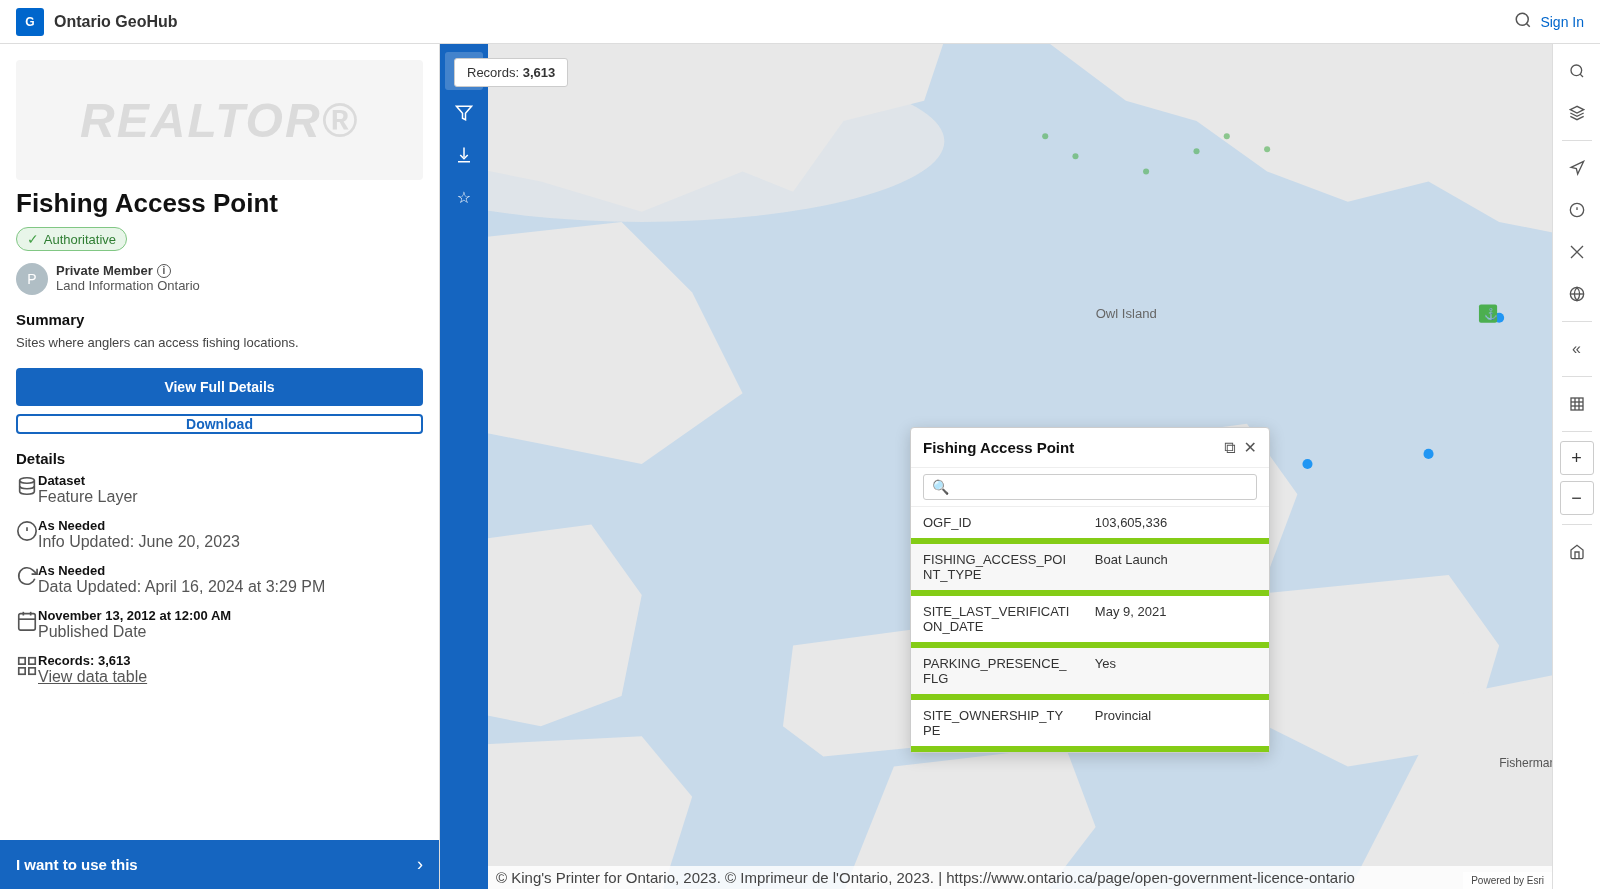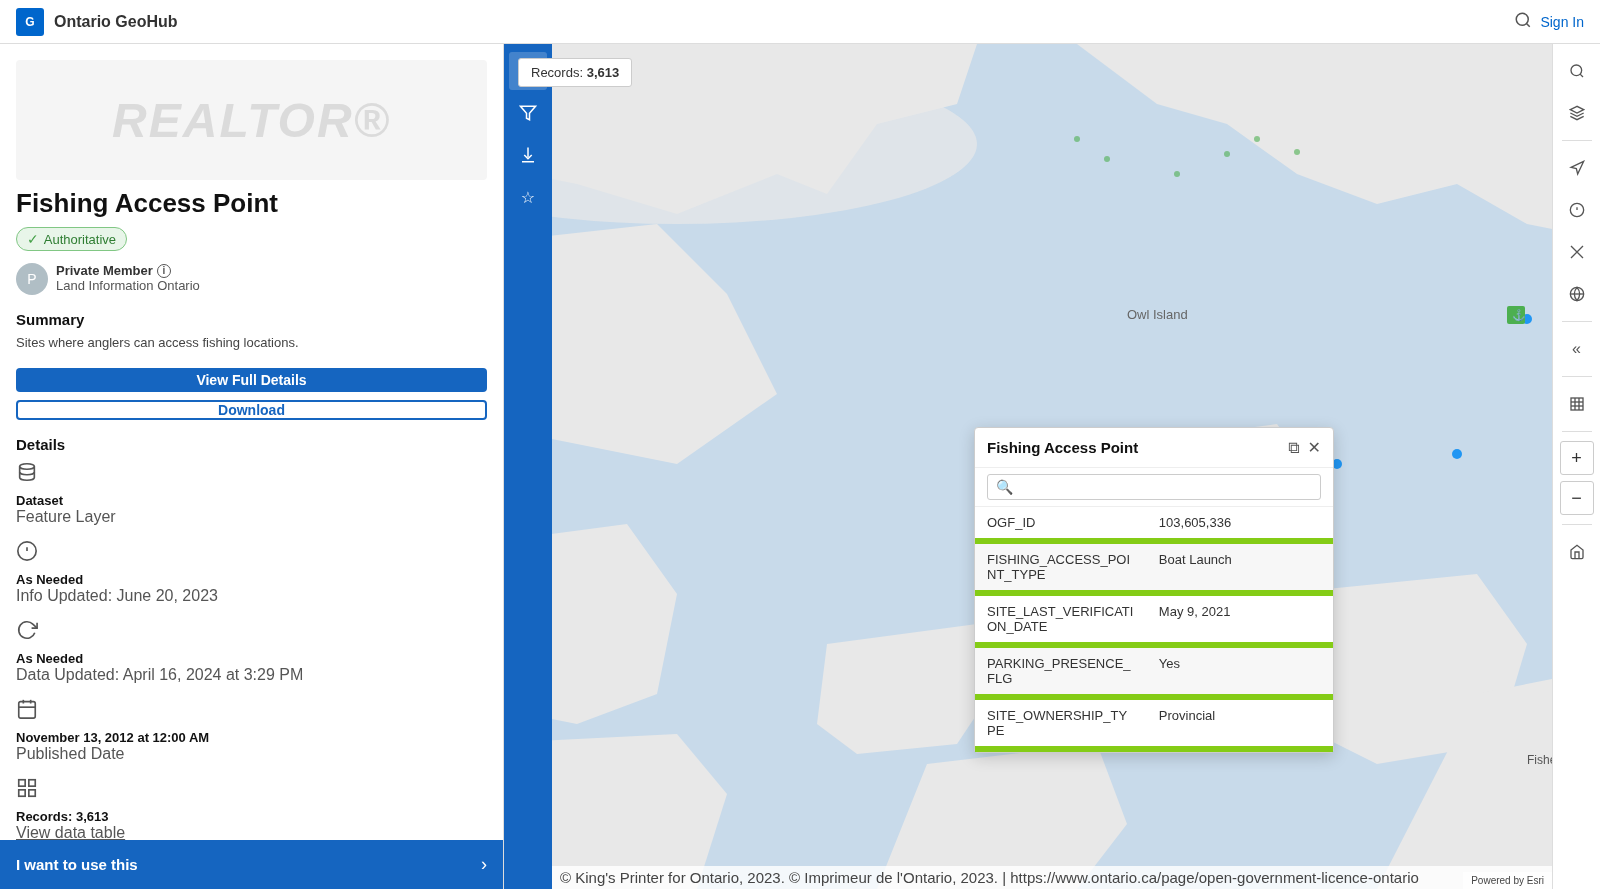--- a/index.html
+++ b/index.html
@@ -19,21 +19,21 @@
     .header-title { font-size: 16px; font-weight: 600; color: #333; }
     .header-right { display: flex; align-items: center; gap: 8px; }
     .header-search { cursor: pointer; color: #555; }
     .header-signin { font-size: 14px; color: #0066cc; cursor: pointer; }
 
     
     .main { display: flex; flex: 1; overflow: hidden; }
 
     
     .sidebar {
-      width: 504px; flex-shrink: 0; border-right: 1px solid #ddd;
+      width: 440px; flex-shrink: 0; border-right: 1px solid #ddd;
       overflow-y: auto; background: #fff; position: relative;
     }
     .sidebar-content { padding: 16px; }
 
     
     .watermark-area {
       position: relative; height: 120px; margin-bottom: 8px;
       background: #f5f5f5; overflow: hidden; border-radius: 4px;
     }
     .watermark-text {
@@ -56,32 +56,32 @@
     .member-info { font-size: 13px; }
     .member-label { font-weight: 600; color: #333; display: flex; align-items: center; gap: 4px; }
     .member-org { color: #555; }
     .info-icon { width: 14px; height: 14px; border-radius: 50%; border: 1.5px solid #555; display: inline-flex; align-items: center; justify-content: center; font-size: 10px; color: #555; }
 
     .summary-section { margin-bottom: 16px; }
     .section-title { font-size: 15px; font-weight: 700; color: #111; margin-bottom: 6px; }
     .summary-text { font-size: 13px; color: #444; line-height: 1.4; }
 
     .btn-primary {
-      display: block; width: 100%; padding: 4px; background: #1565c0; color: #fff;
+      display: block; width: 100%; padding: 11px; background: #1565c0; color: #fff;
       border: none; border-radius: 4px; font-size: 14px; font-weight: 600; cursor: pointer;
       text-align: center; margin-bottom: 8px;
     }
     .btn-secondary {
       display: block; width: 100%; background: #fff; color: #1565c0;
       border: 2px solid #1565c0; border-radius: 4px; font-size: 14px; font-weight: 600; cursor: pointer;
       text-align: center; margin-bottom: 16px;
     }
 
     .details-section { margin-bottom: 16px; }
-    .detail-item { display: flex; align-items: flex-start; gap: 10px; margin-bottom: 12px; flex-direction: column; }
+    .detail-item { display: flex; align-items: flex-start; margin-bottom: 12px; }
     .detail-icon { width: 22px; height: 22px; flex-shrink: 0; margin-top: 2px; color: #555; }
     .detail-text .detail-main { font-size: 13px; font-weight: 700; color: #111; }
     .detail-text .detail-sub { font-size: 16px; color: #555; }
     .detail-link { font-size: 12px; color: #1565c0; cursor: pointer; text-decoration: underline; }
 
     
     .bottom-bar {
       position: absolute; bottom: 0; left: 0; right: 0;
       background: #1565c0; color: #fff; padding: 14px 16px;
       display: flex; align-items: center; justify-content: space-between;

